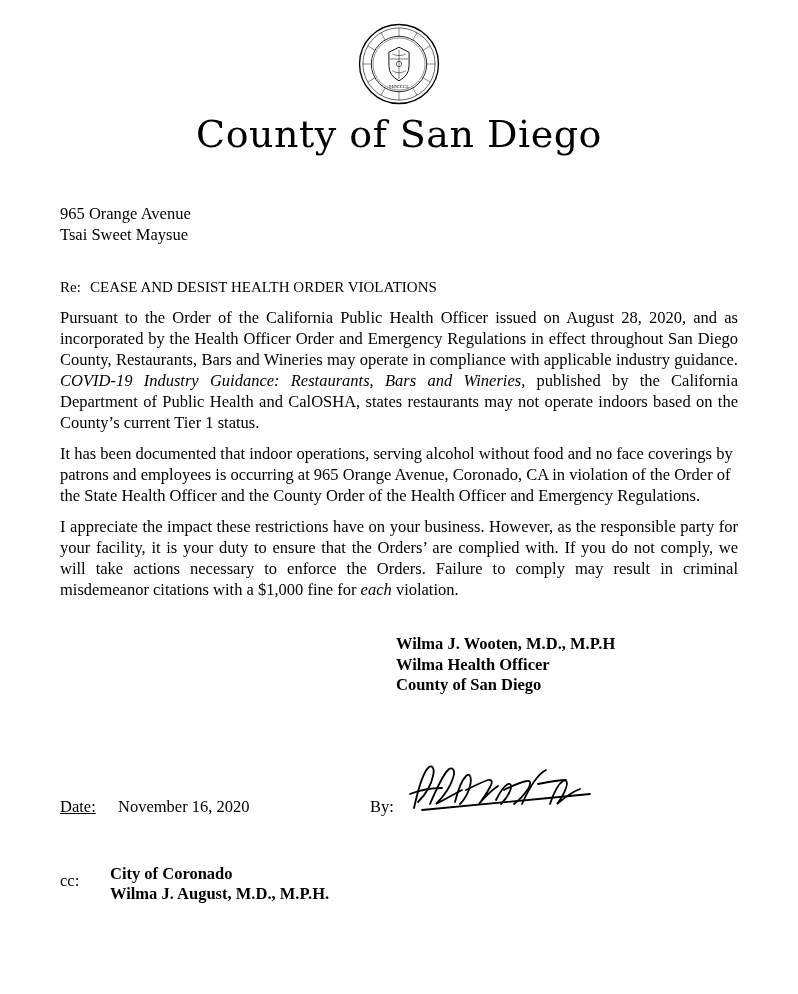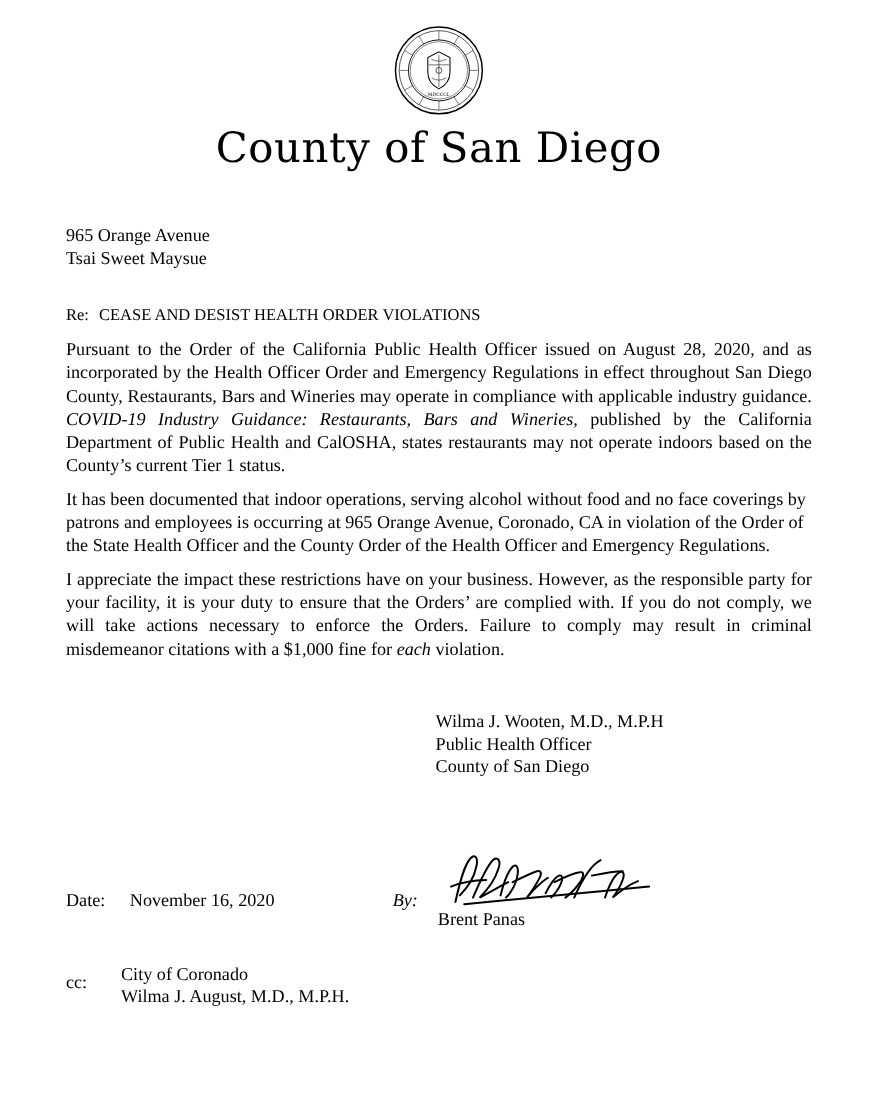--- a/index.html
+++ b/index.html
@@ -74,24 +74,25 @@
   }
   .para.left {
     text-align: left;
   }
   .ital {
     font-style: italic;
   }
 
   
   .sig-block {
-    margin-top: 46px;
+    margin-top: 34px;
     margin-left: 336px;
     font-size: 16.5px;
     line-height: 20.5px;
+    font-weight: bold;
   }
   .sig-block div {
     white-space: nowrap;
   }
 
   
   .date-row {
     position: relative;
     margin-top: 64px;
     font-size: 16.5px;
@@ -100,26 +101,26 @@
   }
   .date-label {
     position: absolute;
     left: 0;
     top: 36px;
     white-space: nowrap;
   }
   .date-label .lbl {
     display: inline-block;
     width: 58px;
+    text-decoration: underline;
   }
   .by-label {
     position: absolute;
-    left: 297px;
+    left: 310px;
     top: 36px;
-    font-style: italic;
   }
   .signature-img {
     position: absolute;
     left: 340px;
     top: 0px;
     width: 210px;
     height: 56px;
   }
   .signer {
     position: absolute;
@@ -139,20 +140,21 @@
   .cc-label {
     position: absolute;
     left: 0;
     top: 7px;
   }
   .cc-list {
     margin-left: 50px;
   }
   .cc-list div {
     white-space: nowrap;
+    font-weight: bold;
   }
 </style>
 </head>
 <body>
 
 <div class="page">
 
   <div class="letterhead">
     <svg class="seal" viewBox="0 0 100 100">
       <circle cx="50" cy="50" r="47" fill="none" stroke="#000" stroke-width="1.6"></circle>
@@ -196,21 +198,21 @@
   </div>
 
   <div class="para"><span>Pursuant to the Order of the California Public Health Officer issued on August 28, 2020, and as incorporated by the Health Officer Order and Emergency Regulations in effect throughout San Diego County, Restaurants, Bars and Wineries may operate in compliance with applicable industry guidance.</span> <span class="ital">COVID-19 Industry Guidance: Restaurants, Bars and Wineries,</span> <span>published by the California Department of Public Health and CalOSHA, states restaurants may not operate indoors based on the County’s current Tier 1 status.</span></div>
 
   <div class="para left">It has been documented that indoor operations, serving alcohol without food and no face coverings by patrons and employees is occurring at 965 Orange Avenue, Coronado, CA in violation of the Order of the State Health Officer and the County Order of the Health Officer and Emergency Regulations.</div>
 
   <div class="para"><span>I appreciate the impact these restrictions have on your business.  However, as the responsible party for your facility, it is your duty to ensure that the Orders’ are complied with. If you do not comply, we will take actions necessary to enforce the Orders.  Failure to comply may result in criminal misdemeanor citations with a $1,000 fine for</span> <span class="ital">each</span> <span>violation.</span></div>
 
   <div class="sig-block">
     <div>Wilma J. Wooten, M.D., M.P.H</div>
-    <div>Public Health Officer</div>
+    <div>Wilma Health Officer</div>
     <div>County of San Diego</div>
   </div>
 
   <div class="date-row">
     <div class="date-label">
       <span class="lbl">Date:</span><span>November 16, 2020</span>
     </div>
     <div class="by-label">By:</div>
     <svg class="signature-img" viewBox="0 0 210 56">
       <g fill="none" stroke="#000" stroke-width="1.8" stroke-linecap="round">
@@ -221,21 +223,20 @@
         <path d="M66 30 C74 26 82 22 88 20 C92 19 93 22 90 27 C87 33 82 40 79 44 C84 38 92 30 98 26"></path>
         <path d="M96 40 C100 32 104 26 108 24 C111 23 112 26 110 31 C108 36 104 41 101 44"></path>
         <path d="M104 30 C112 26 120 22 127 21 C131 20 131 24 128 29 C124 35 118 41 114 44"></path>
         <path d="M122 44 C130 26 138 14 146 10"></path>
         <path d="M138 24 C148 22 158 20 166 20"></path>
         <path d="M150 44 C154 32 158 24 163 21 C167 19 168 23 166 28 C164 34 160 40 157 44 C164 38 172 32 180 29"></path>
         <path d="M22 50 C60 46 130 40 190 34"></path>
       </g>
     </svg>
     <div class="signer">
-      <div>Brent Panas</div>
     </div>
   </div>
 
   <div class="cc-block">
     <span class="cc-label">cc:</span>
     <div class="cc-list">
       <div>City of Coronado</div>
       <div>Wilma J. August, M.D., M.P.H.</div>
     </div>
   </div>

